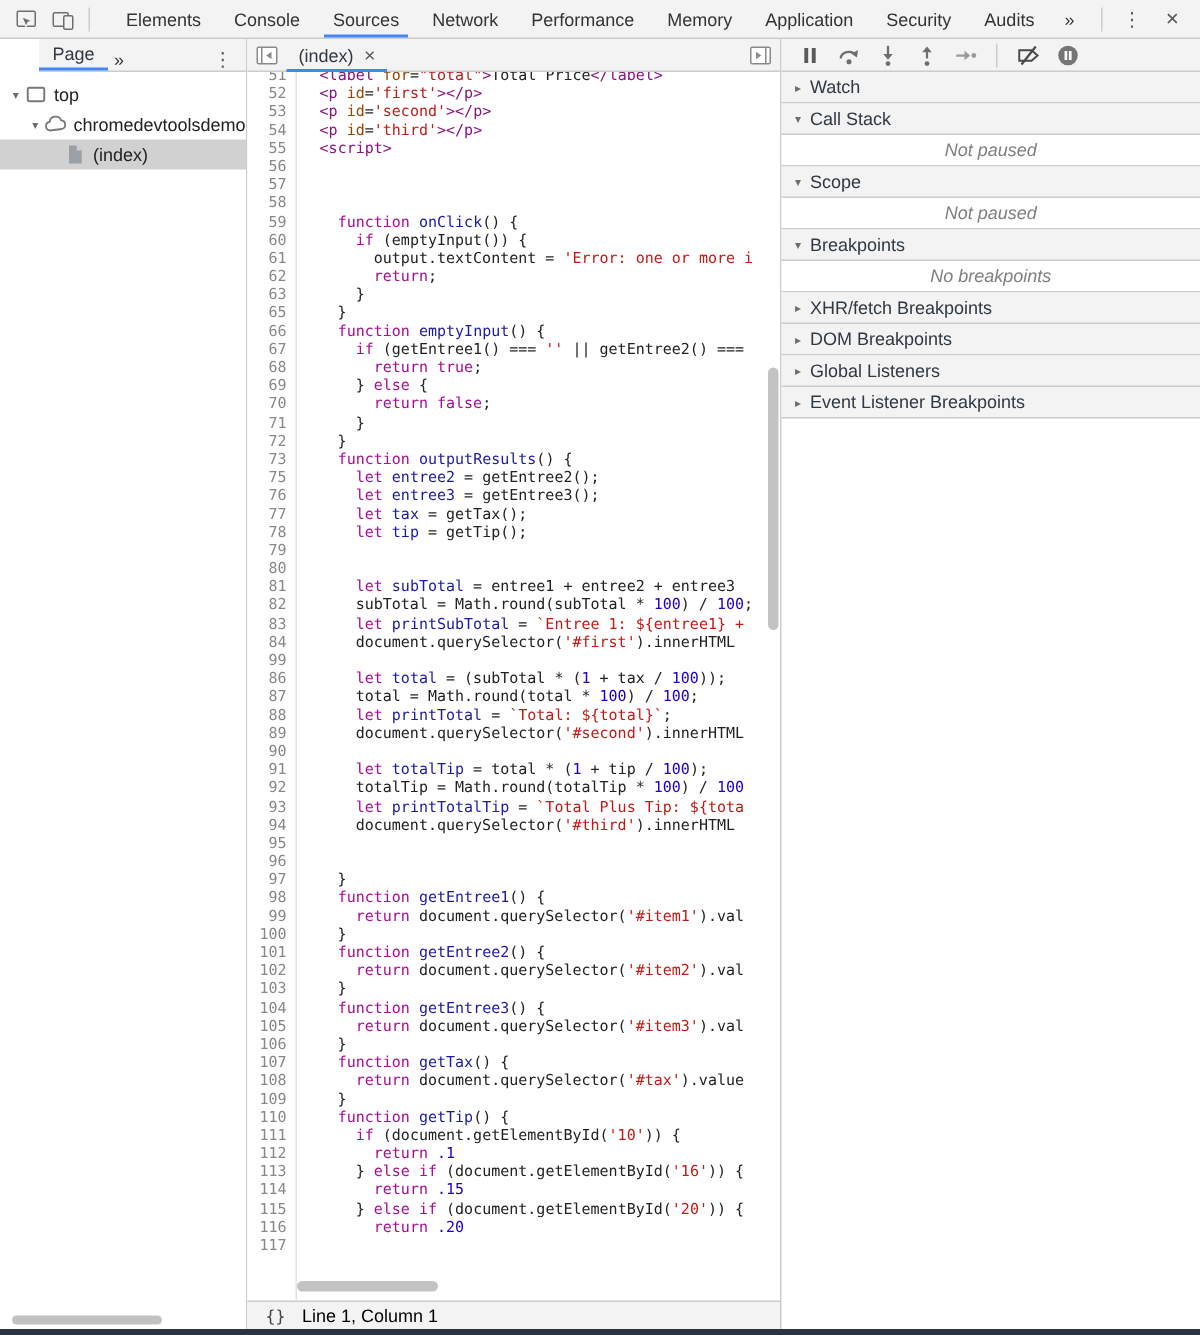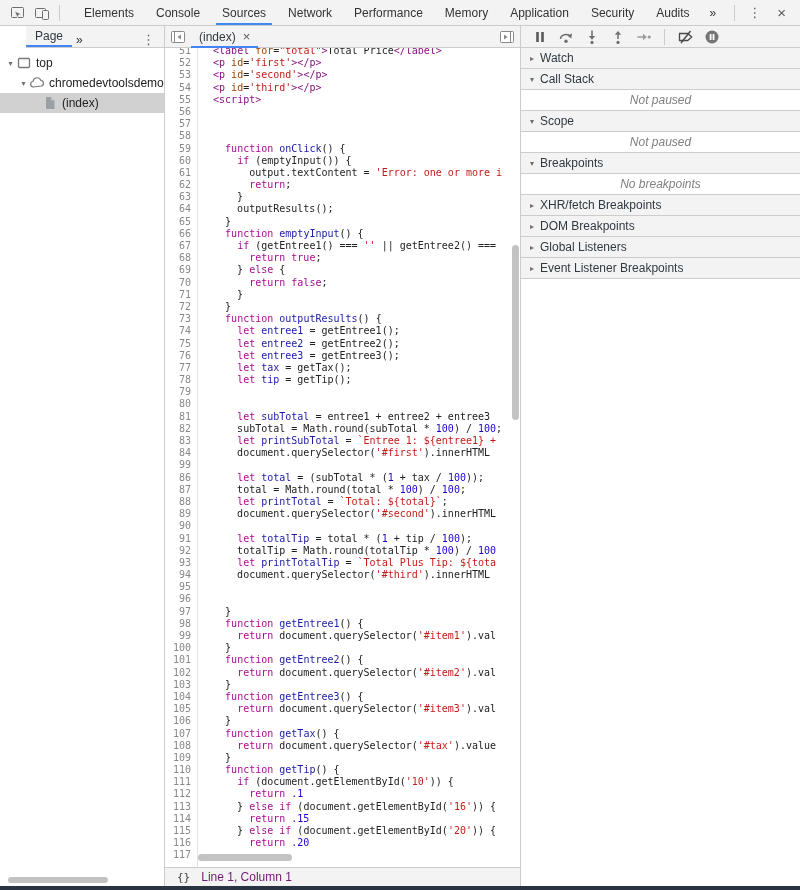--- a/index.html
+++ b/index.html
@@ -55,21 +55,21 @@
   .tok-t { color:var(--code-tag);text-align:center; } .tok-a { color:var(--code-attr); }
   .tok-s { color:var(--code-string); } .tok-k { color:var(--code-keyword); }
   .tok-d { color:var(--code-def); } .tok-n { color:var(--code-number); }
   .tok-p { color:var(--code-plain); }
   .v-scroll { position:absolute; right:1px; top:197px; width:7px; height:175px; border-radius:4px; background:#c3c3c3; cursor:pointer; }
   .h-scroll { position:absolute; left:33px; bottom:6px; width:94px; height:7px; border-radius:4px; background:#c3c3c3; cursor:pointer; }
   .status-bar { position:absolute; left:0; right:0; bottom:0; height:19px;
     background:var(--toolbar-bg); border-top:1px solid var(--border);
     display:flex; align-items:center; }
   .pp { font-family:"DejaVu Sans Mono",monospace; font-size:11px; color:#444; margin:0 11px 0 12px; cursor:pointer; }
-  .pos { color:#701a75;text-align:right; }
+  .pos { color:#000000;text-align:right; }
   
   .right-panel { position:absolute; left:520px; top:26px; width:280px; bottom:4px;
     background:#fff; border-left:1px solid var(--border); }
   .debug-toolbar { height:22px; background:var(--toolbar-bg); border-bottom:1px solid var(--border);
     display:flex; align-items:center; padding-left:8px; gap:5px; }
   .dbg-btn { width:21px; height:18px; display:flex; align-items:center; justify-content:center; cursor:pointer; }
   .sec-h { height:21px; background:var(--toolbar-bg); border-bottom:1px solid var(--border);
     display:flex; align-items:center; padding-left:6px; gap:3px; cursor:pointer; }
   .sec-h .arr { width:10px; font-size:8px; color:#6e6e6e; text-align:center; }
   .sec-b { height:21px; border-bottom:1px solid var(--border); background:#fff;
@@ -223,24 +223,20 @@
           </div>
           <div class="line">
             <div class="ln">62</div>
             <div class="lc"><span class="tok-p">        </span><span class="tok-k">return</span><span class="tok-p">;</span></div>
           </div>
           <div class="line">
             <div class="ln">63</div>
             <div class="lc"><span class="tok-p">      }</span></div>
           </div>
           <div class="line">
-            <div class="ln">64</div>
-            <div class="lc"><span class="tok-p">      outputResults();</span></div>
-          </div>
-          <div class="line">
             <div class="ln">65</div>
             <div class="lc"><span class="tok-p">    }</span></div>
           </div>
           <div class="line">
             <div class="ln">66</div>
             <div class="lc"><span class="tok-p">    </span><span class="tok-k">function</span><span class="tok-p"> </span><span class="tok-d">emptyInput</span><span class="tok-p">() {</span></div>
           </div>
           <div class="line">
             <div class="ln">67</div>
             <div class="lc"><span class="tok-p">      </span><span class="tok-k">if</span><span class="tok-p"> (getEntree1() === </span><span class="tok-s">''</span><span class="tok-p"> || getEntree2() === </span></div>
@@ -261,24 +257,20 @@
             <div class="ln">71</div>
             <div class="lc"><span class="tok-p">      }</span></div>
           </div>
           <div class="line">
             <div class="ln">72</div>
             <div class="lc"><span class="tok-p">    }</span></div>
           </div>
           <div class="line">
             <div class="ln">73</div>
             <div class="lc"><span class="tok-p">    </span><span class="tok-k">function</span><span class="tok-p"> </span><span class="tok-d">outputResults</span><span class="tok-p">() {</span></div>
-          </div>
-          <div class="line">
-            <div class="ln">74</div>
-            <div class="lc"><span class="tok-p">      </span><span class="tok-k">let</span><span class="tok-p"> </span><span class="tok-d">entree1</span><span class="tok-p"> = getEntree1();</span></div>
           </div>
           <div class="line">
             <div class="ln">75</div>
             <div class="lc"><span class="tok-p">      </span><span class="tok-k">let</span><span class="tok-p"> </span><span class="tok-d">entree2</span><span class="tok-p"> = getEntree2();</span></div>
           </div>
           <div class="line">
             <div class="ln">76</div>
             <div class="lc"><span class="tok-p">      </span><span class="tok-k">let</span><span class="tok-p"> </span><span class="tok-d">entree3</span><span class="tok-p"> = getEntree3();</span></div>
           </div>
           <div class="line">

